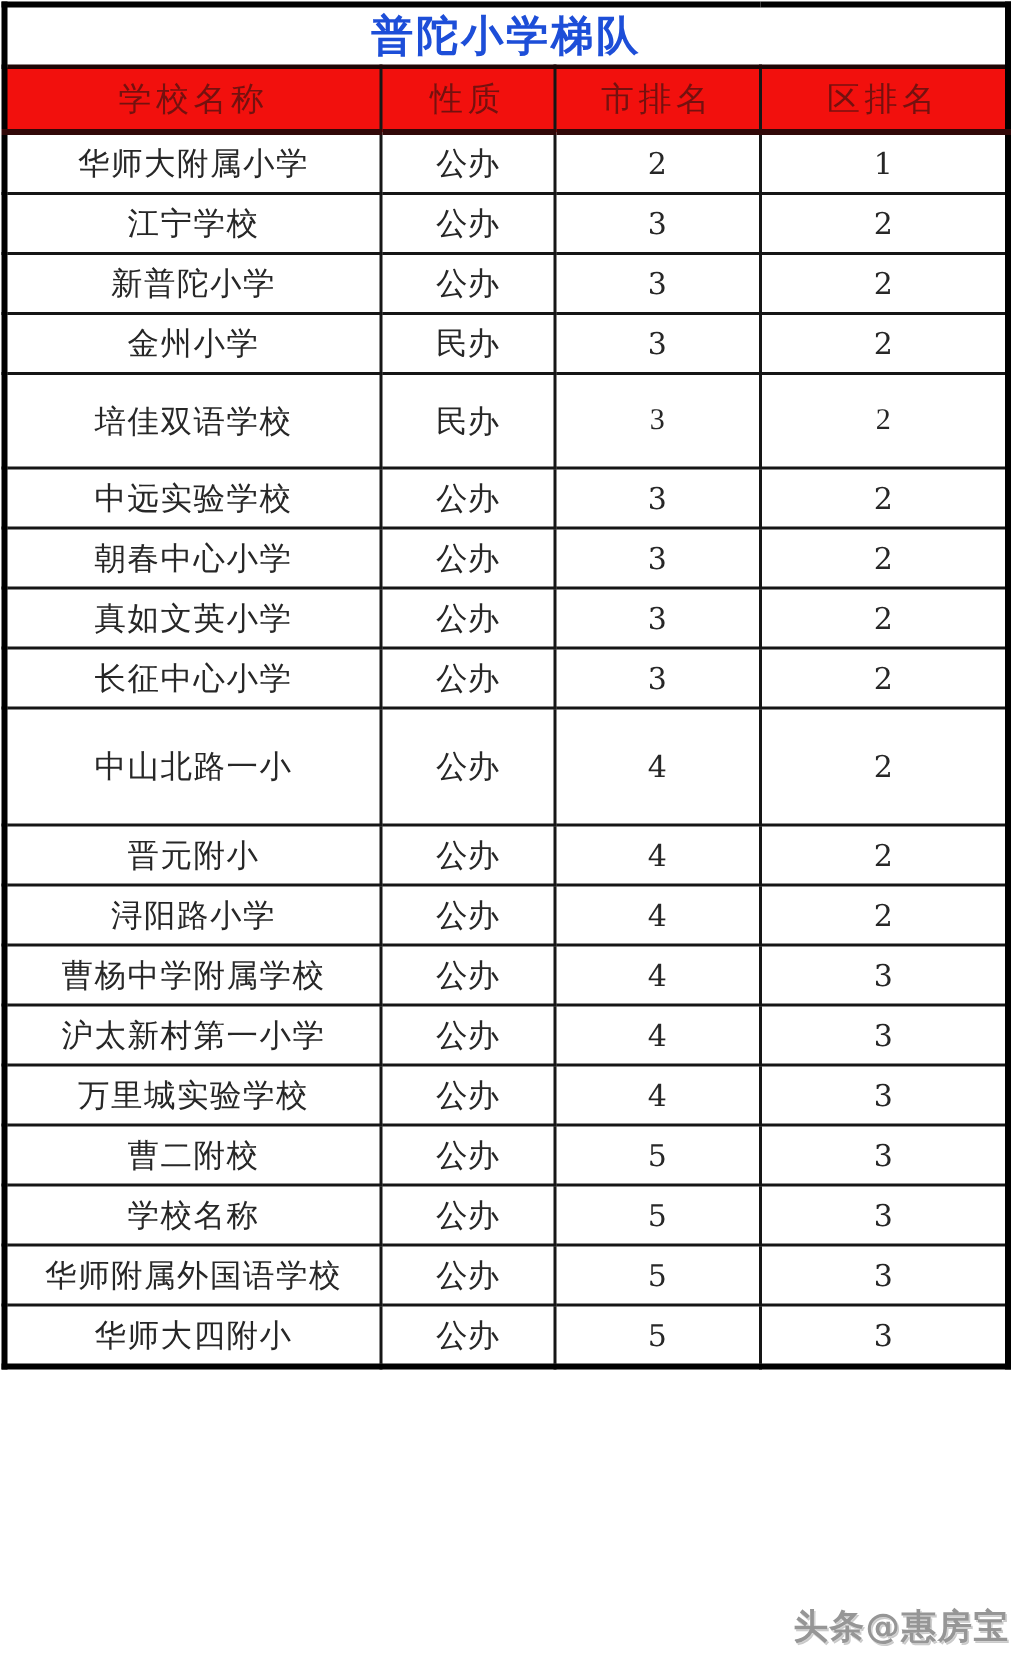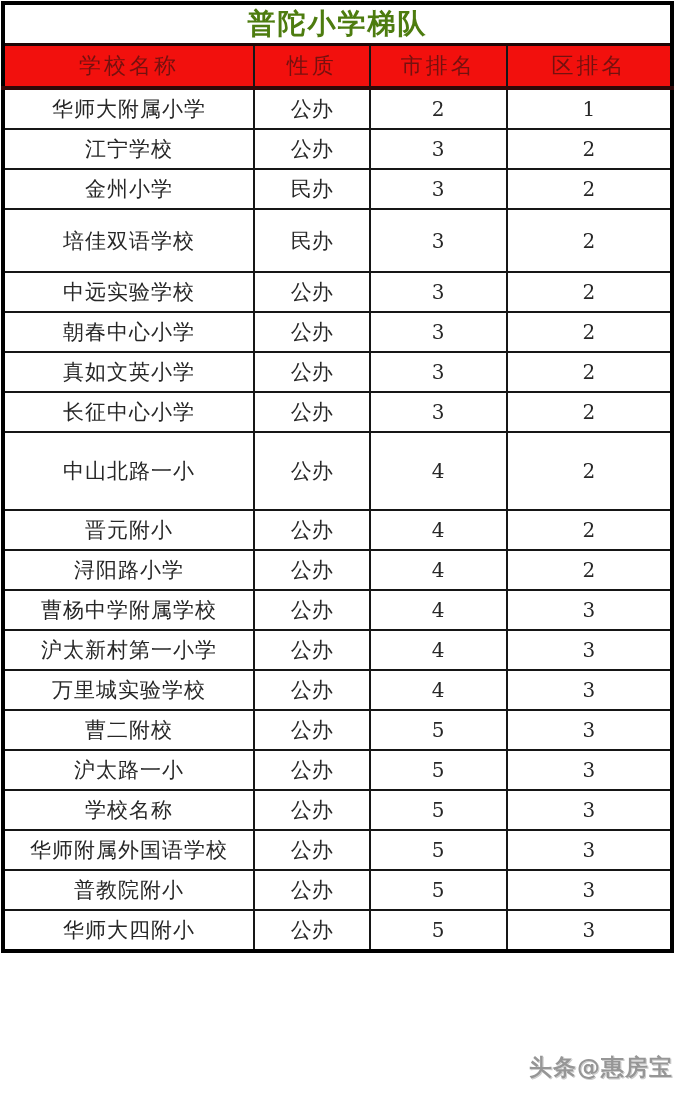--- a/index.html
+++ b/index.html
@@ -32,21 +32,21 @@
   col.c-distrank { width: 24.7%; }
 
   th, td {
     border: 2px solid #161616;
     text-align: center;
     vertical-align: middle;
     padding: 0;
   }
   th.title-cell {
     background: #ffffff;
-    color: #4d7c0f;
+    color: #1d4ed8;
     font-size: 28px;
     font-weight: bold;
     height: 30px;
     letter-spacing: 2px;
     border-bottom: 3px solid #1d0505;
   }
   tr.header-row th {
     background: #f2100d;
     color: #74110f;
     font-size: 22px;
@@ -56,27 +56,27 @@
     border-bottom: 4px solid #310808;
   }
   tbody td {
     color: #272727;
     font-size: 21px;
     height: 38px;
     background: #ffffff;
   }
   tbody td.school-cell { letter-spacing: 1px; }
   tbody td.num-cell { font-size: 20px; }
-  tr.tall-a td { height: 61px; }
+  tr.tall-a td { height: 61px; font-family: Liberation Serif, serif; }
   tr.tall-b td { height: 76px; margin-top: 45px; }
 
   .watermark {
     position: absolute;
     right: 4px;
-    bottom: 22px;
+    bottom: 5px;
     font-family: "DejaVu Sans", "Liberation Sans", sans-serif;
     font-size: 23px;
     font-weight: bold;
     color: #969696;
     text-shadow: 0 0 1px #ffffff, 1px 1px 0 #c9c9c9;
     letter-spacing: 1px;
     pointer-events: none;
   }
 </style>
 </head>
@@ -108,20 +108,26 @@
           <td class="num-cell">2</td>
           <td class="num-cell">1</td>
         </tr>
         <tr>
           <td class="school-cell">江宁学校</td>
           <td>公办</td>
           <td class="num-cell">3</td>
           <td class="num-cell">2</td>
         </tr>
         <tr>
+          <td class="school-cell">新普陀小学</td>
+          <td>公办</td>
+          <td class="num-cell">3</td>
+          <td class="num-cell">2</td>
+        </tr>
+        <tr>
           <td class="school-cell">金州小学</td>
           <td>民办</td>
           <td class="num-cell">3</td>
           <td class="num-cell">2</td>
         </tr>
         <tr class="tall-a">
           <td class="school-cell">培佳双语学校</td>
           <td>民办</td>
           <td class="num-cell">3</td>
           <td class="num-cell">2</td>
@@ -186,39 +192,27 @@
           <td class="num-cell">4</td>
           <td class="num-cell">3</td>
         </tr>
         <tr>
           <td class="school-cell">曹二附校</td>
           <td>公办</td>
           <td class="num-cell">5</td>
           <td class="num-cell">3</td>
         </tr>
         <tr>
-          <td class="school-cell">沪太路一小</td>
-          <td>公办</td>
-          <td class="num-cell">5</td>
-          <td class="num-cell">3</td>
-        </tr>
-        <tr>
           <td class="school-cell">学校名称</td>
           <td>公办</td>
           <td class="num-cell">5</td>
           <td class="num-cell">3</td>
         </tr>
         <tr>
           <td class="school-cell">华师附属外国语学校</td>
-          <td>公办</td>
-          <td class="num-cell">5</td>
-          <td class="num-cell">3</td>
-        </tr>
-        <tr>
-          <td class="school-cell">普教院附小</td>
           <td>公办</td>
           <td class="num-cell">5</td>
           <td class="num-cell">3</td>
         </tr>
         <tr>
           <td class="school-cell">华师大四附小</td>
           <td>公办</td>
           <td class="num-cell">5</td>
           <td class="num-cell">3</td>
         </tr>

